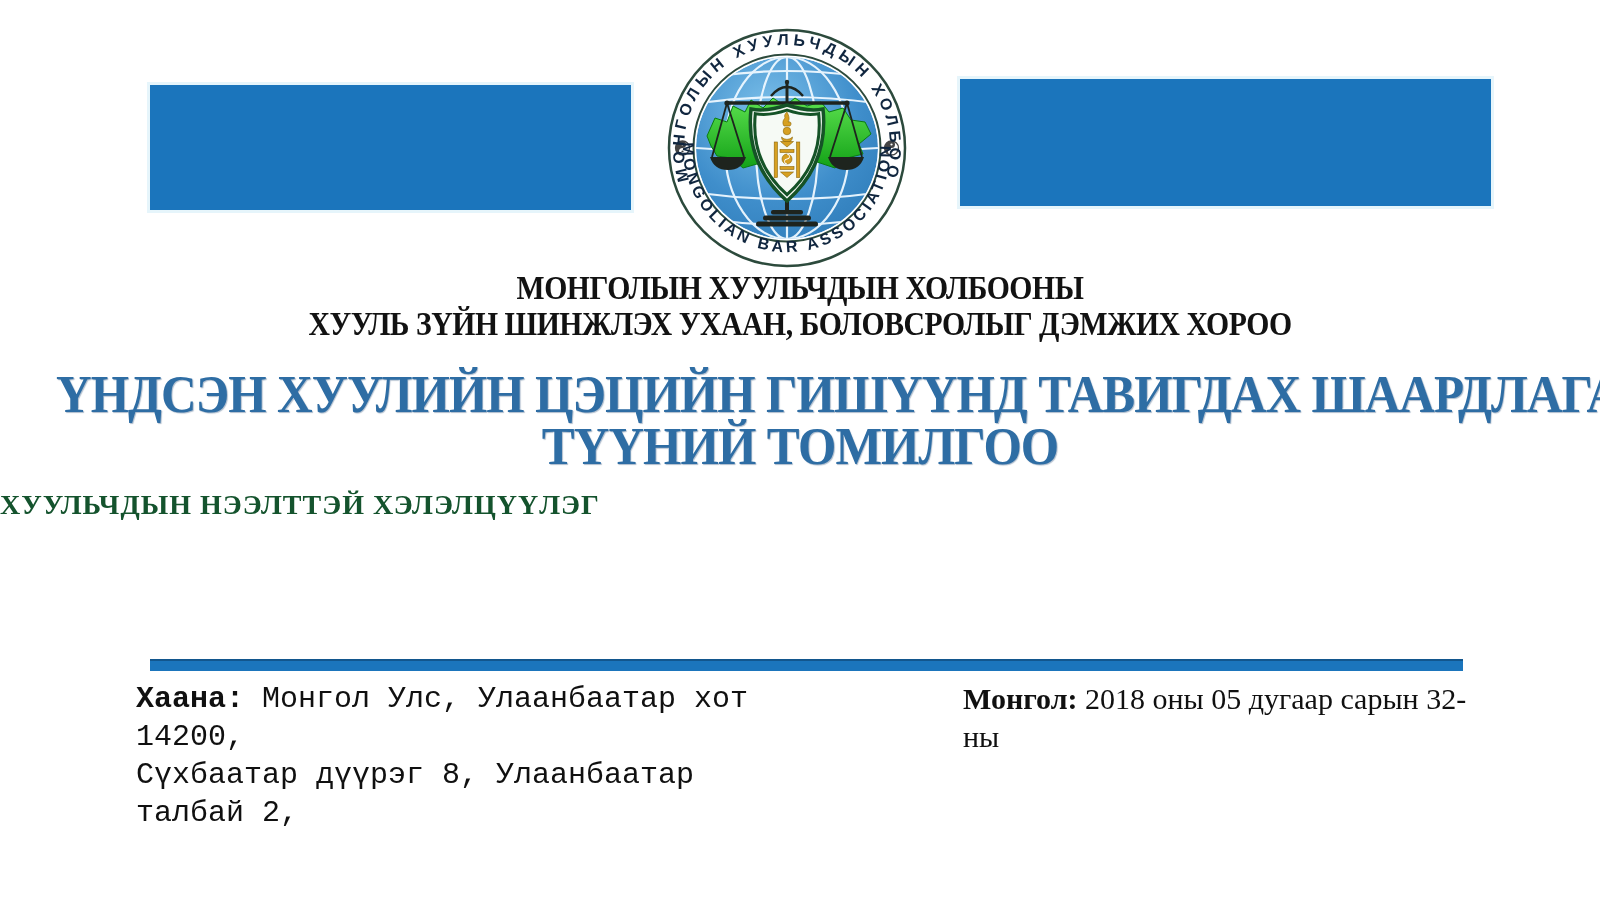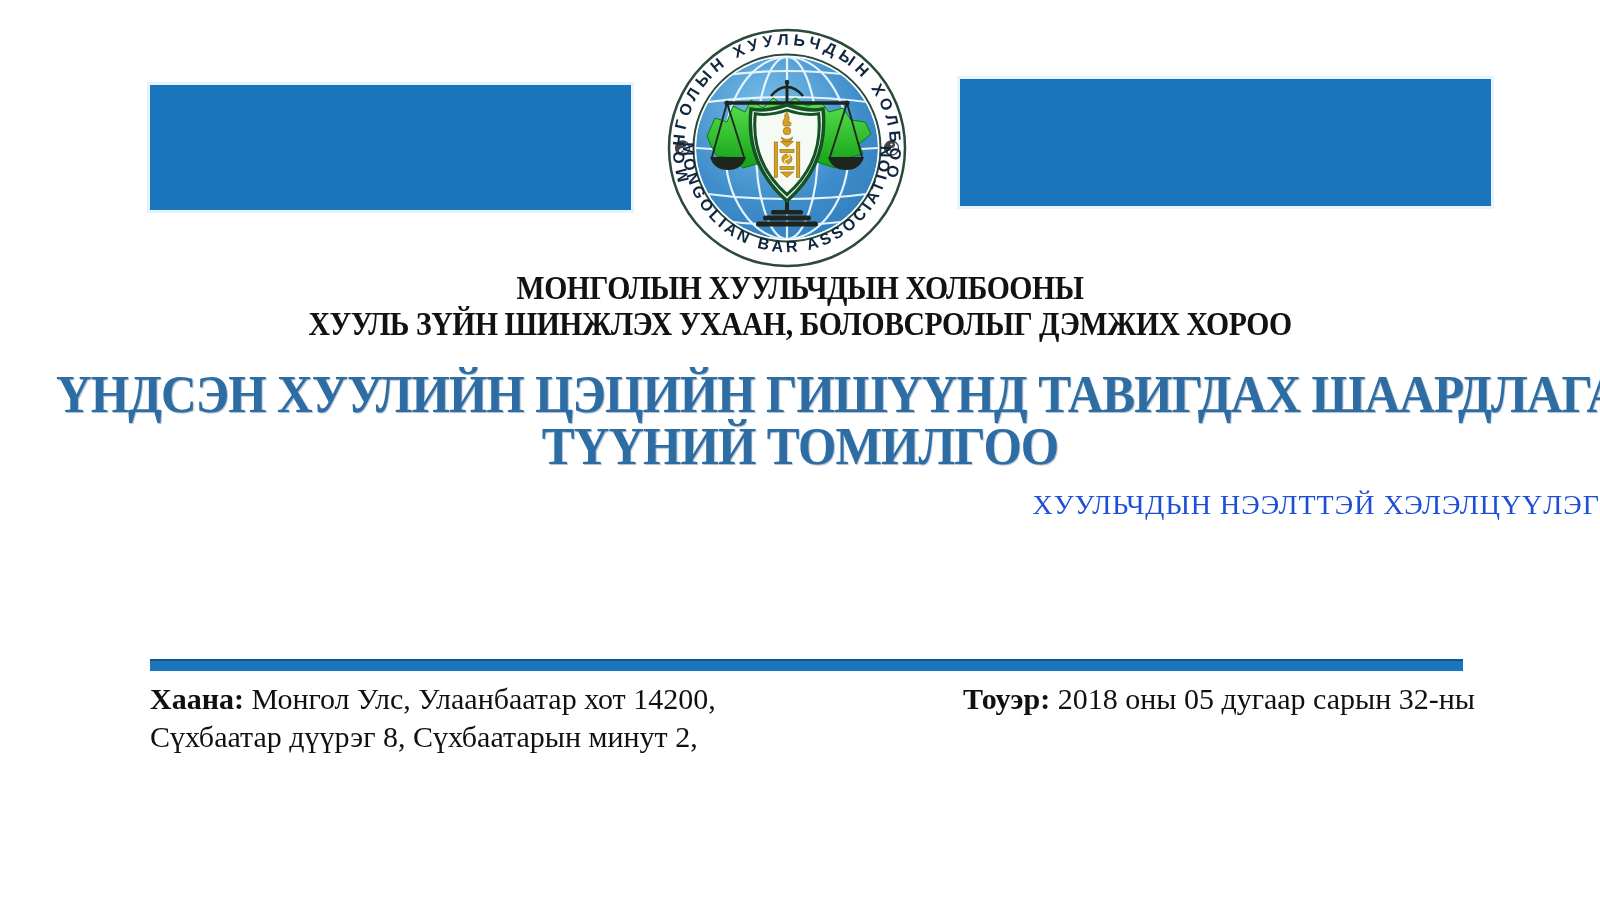--- a/index.html
+++ b/index.html
@@ -16,30 +16,30 @@
     font-weight:bold;font-size:33px;line-height:36px;color:#121212;
     transform:scaleX(0.90);letter-spacing:-0.5px;white-space:nowrap;
   }
   .main-title{
     position:absolute;left:0;right:0;top:368px;text-align:center;
     font-weight:bold;font-size:53px;line-height:52px;color:#2e6da4;
     letter-spacing:-1px;transform:scaleX(0.93);white-space:nowrap;
     text-shadow:-1px -1px 0 rgba(255,255,255,.65), 1px 1px 1px rgba(23,62,108,.35);
   }
   .subtitle{
-    position:absolute;left:0;right:0;top:489px;text-align:right;
-    font-size:28px;letter-spacing:1px;color:#1d4ed8;white-space:nowrap;
+    position:absolute;left:0;right:0;top:489px;text-align:left;
+    font-size:28px;letter-spacing:1px;color:#14532d;white-space:nowrap;font-weight:bold;
   }
   .divider{
     position:absolute;left:150px;top:659px;width:1313px;height:12px;
     background:#1b75bc;box-shadow:inset 0 2px 0 rgba(9,48,84,.45);
   }
   .info{position:absolute;top:680px;font-size:30px;line-height:38px;color:#101010;}
   .info b{font-weight:bold;}
-  .info-where{left:150px;width:660px;}
+  .info-where{left:136px;width:660px;font-family:Liberation Mono, monospace;}
   .info-when{left:963px;width:520px;}
 </style>
 </head>
 <body>
 
 <div class="page">
 
   <div class="banner banner-left"></div>
   <div class="banner banner-right"></div>
 
@@ -148,20 +148,20 @@
     <div>ҮНДСЭН ХУУЛИЙН ЦЭЦИЙН ГИШҮҮНД ТАВИГДАХ ШААРДЛАГА,</div>
     <div>ТҮҮНИЙ ТОМИЛГОО</div>
   </div>
 
   <div class="subtitle">ХУУЛЬЧДЫН НЭЭЛТТЭЙ ХЭЛЭЛЦҮҮЛЭГ</div>
 
   <div class="divider"></div>
 
   <div class="info info-where">
     <div><b>Хаана:</b> <span>Монгол Улс, Улаанбаатар хот 14200,</span></div>
-    <div>Сүхбаатар дүүрэг 8, Сүхбаатарын минут 2,</div>
+    <div>Сүхбаатар дүүрэг 8, Улаанбаатар талбай 2,</div>
   </div>
 
   <div class="info info-when">
-    <div><b>Тоуэр:</b> <span>2018 оны 05 дугаар сарын 32-ны</span></div>
+    <div><b>Монгол:</b> <span>2018 оны 05 дугаар сарын 32-ны</span></div>
   </div>
 
 </div>
 
 </body></html>

